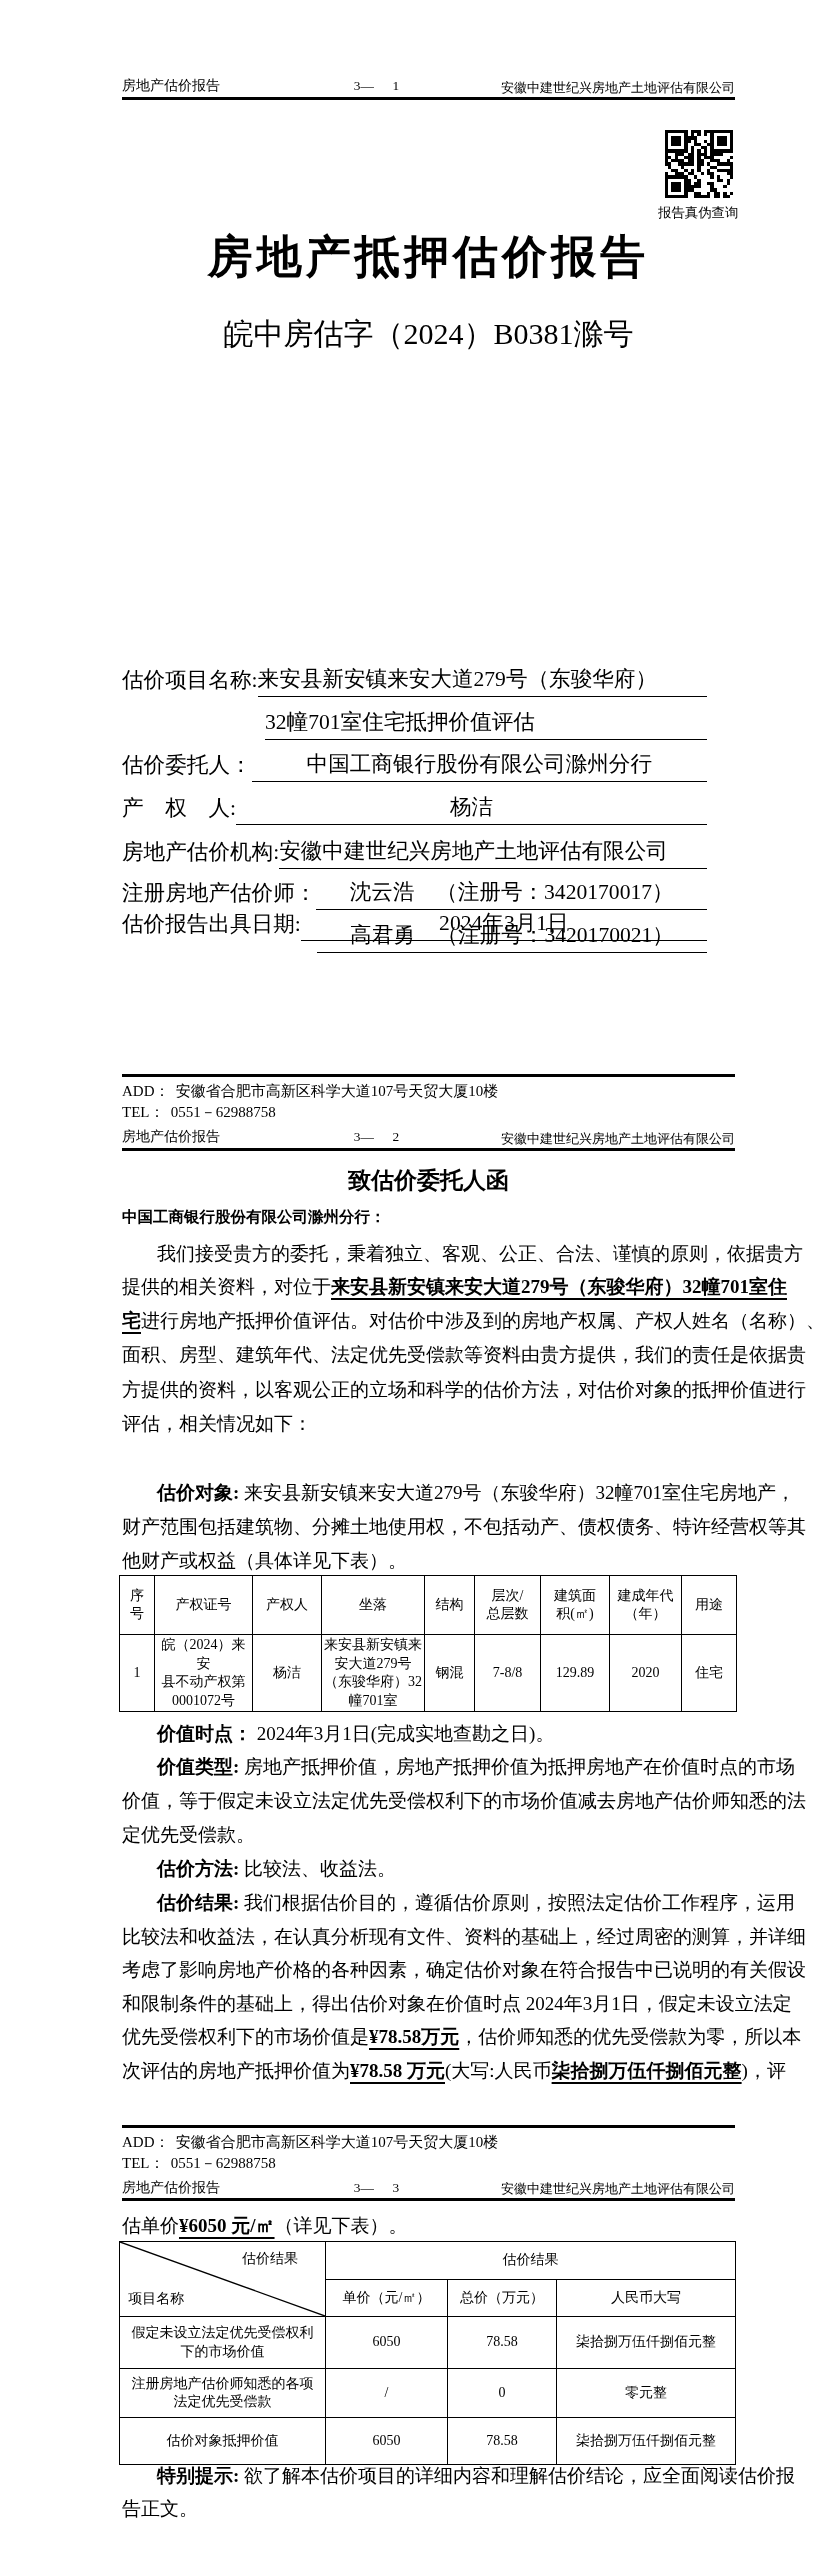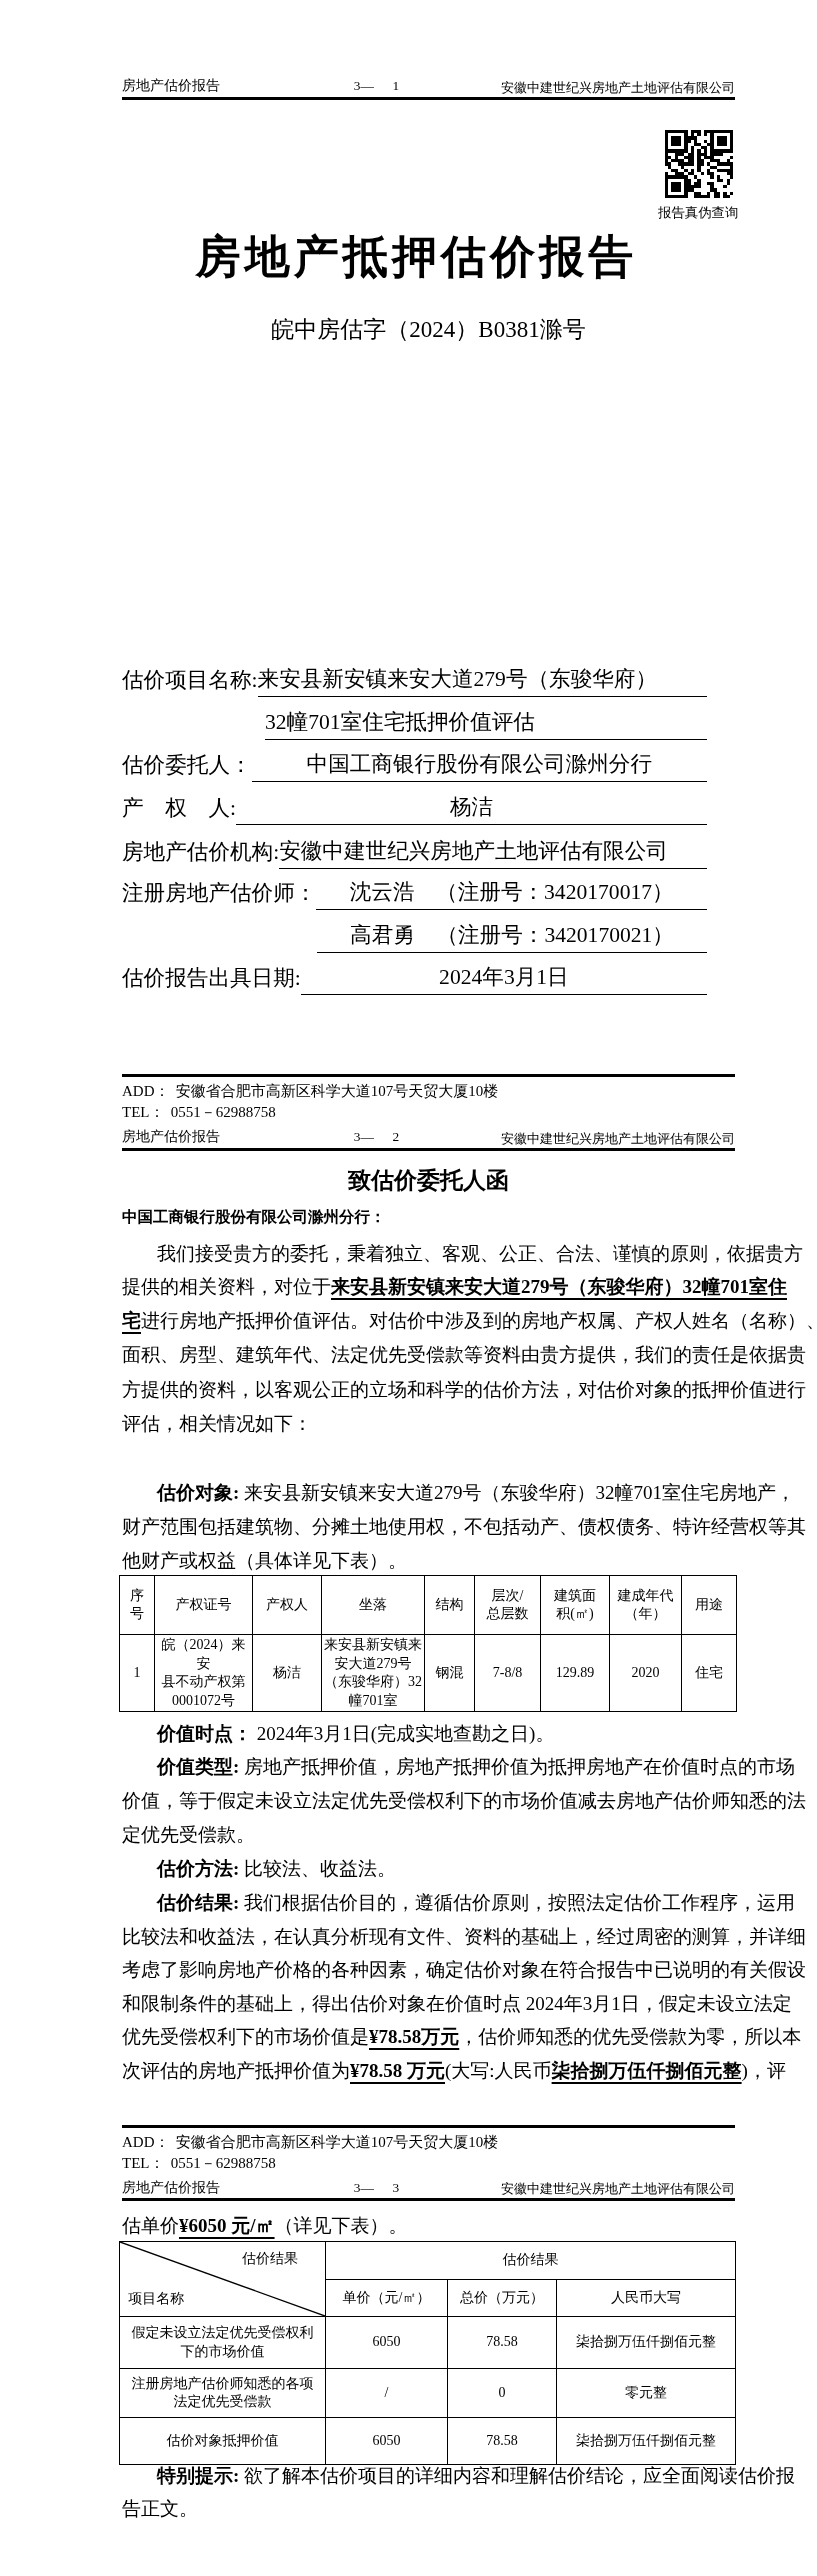--- a/index.html
+++ b/index.html
@@ -8,22 +8,22 @@
   .abs{position:absolute;}
   .hline{position:absolute;left:122px;width:613px;height:2.6px;background:#000;}
   .hdr-l{font-size:14px;left:122px;white-space:pre;}
   .hdr-p{left:330px;width:93px;display:flex;gap:18.5px;font-size:13.4px;justify-content:center;white-space:pre;}
   .hdr-c{font-size:13px;right:83px;white-space:pre;}
   .ft-line{font-size:15px;left:122px;white-space:pre;display:flex;}
   .ft-line .lab{white-space:pre;}
   .ft-line .txt{margin-left:6.2px;white-space:pre;}
   .qr{display:grid;grid-template-columns:repeat(21,1fr);grid-template-rows:repeat(21,1fr);width:68px;height:68px;background:#fff;}
   .qr .qm{background:#000;}
-  .cover-title{left:110px;width:613px;text-align:center;font-size:45px;font-weight:bold;letter-spacing:4.1px;white-space:nowrap;}
-  .cover-sub{left:122px;width:613px;text-align:center;font-size:23px;white-space:nowrap;}
+  .cover-title{left:122px;width:613px;text-align:center;font-size:45px;font-weight:bold;letter-spacing:4.1px;white-space:nowrap;}
+  .cover-sub{left:122px;width:613px;text-align:center;font-size:30px;white-space:nowrap;}
   .qr-cap{font-size:13.4px;white-space:nowrap;}
   .field{position:absolute;left:122px;width:585px;display:flex;align-items:flex-end;font-size:21.6px;font-weight:normal;height:32px;}
   .field .lab{white-space:pre;padding-bottom:3.1px;}
   .field .sp{flex:none;}
   .field .val{flex:1;border-bottom:1.5px solid #000;padding-bottom:3.1px;white-space:pre;}
   .ta-c{text-align:center;}
   .ln{position:absolute;left:122px;width:613px;font-size:19px;line-height:24px;white-space:pre;}
   .ind{padding-left:35px;}
   .b{font-weight:bold;}
   .u{font-weight:bold;text-decoration:underline;text-decoration-thickness:1.5px;text-underline-offset:4.6px;}
@@ -518,21 +518,21 @@
     <span class="val">安徽中建世纪兴房地产土地评估有限公司</span>
   </div>
   <div class="field" style="top:878px">
     <span class="lab">注册房地产估价师：</span>
     <span class="val ta-c">沈云浩　（注册号：3420170017）</span>
   </div>
   <div class="field" style="top:921px">
     <span class="sp" style="width:195px"></span>
     <span class="val ta-c">高君勇　（注册号：3420170021）</span>
   </div>
-  <div class="field" style="top:963px">
+  <div class="field" style="top:909px">
     <span class="lab">估价报告出具日期:</span>
     <span class="val ta-c">2024年3月1日</span>
   </div>
 
   <div class="hline" style="top:1074px"></div>
   <div class="abs ft-line" style="top:1082px">
     <span class="lab">ADD：</span>
     <span class="txt">安徽省合肥市高新区科学大道107号天贸大厦10楼</span>
   </div>
   <div class="abs ft-line" style="top:1103px">

